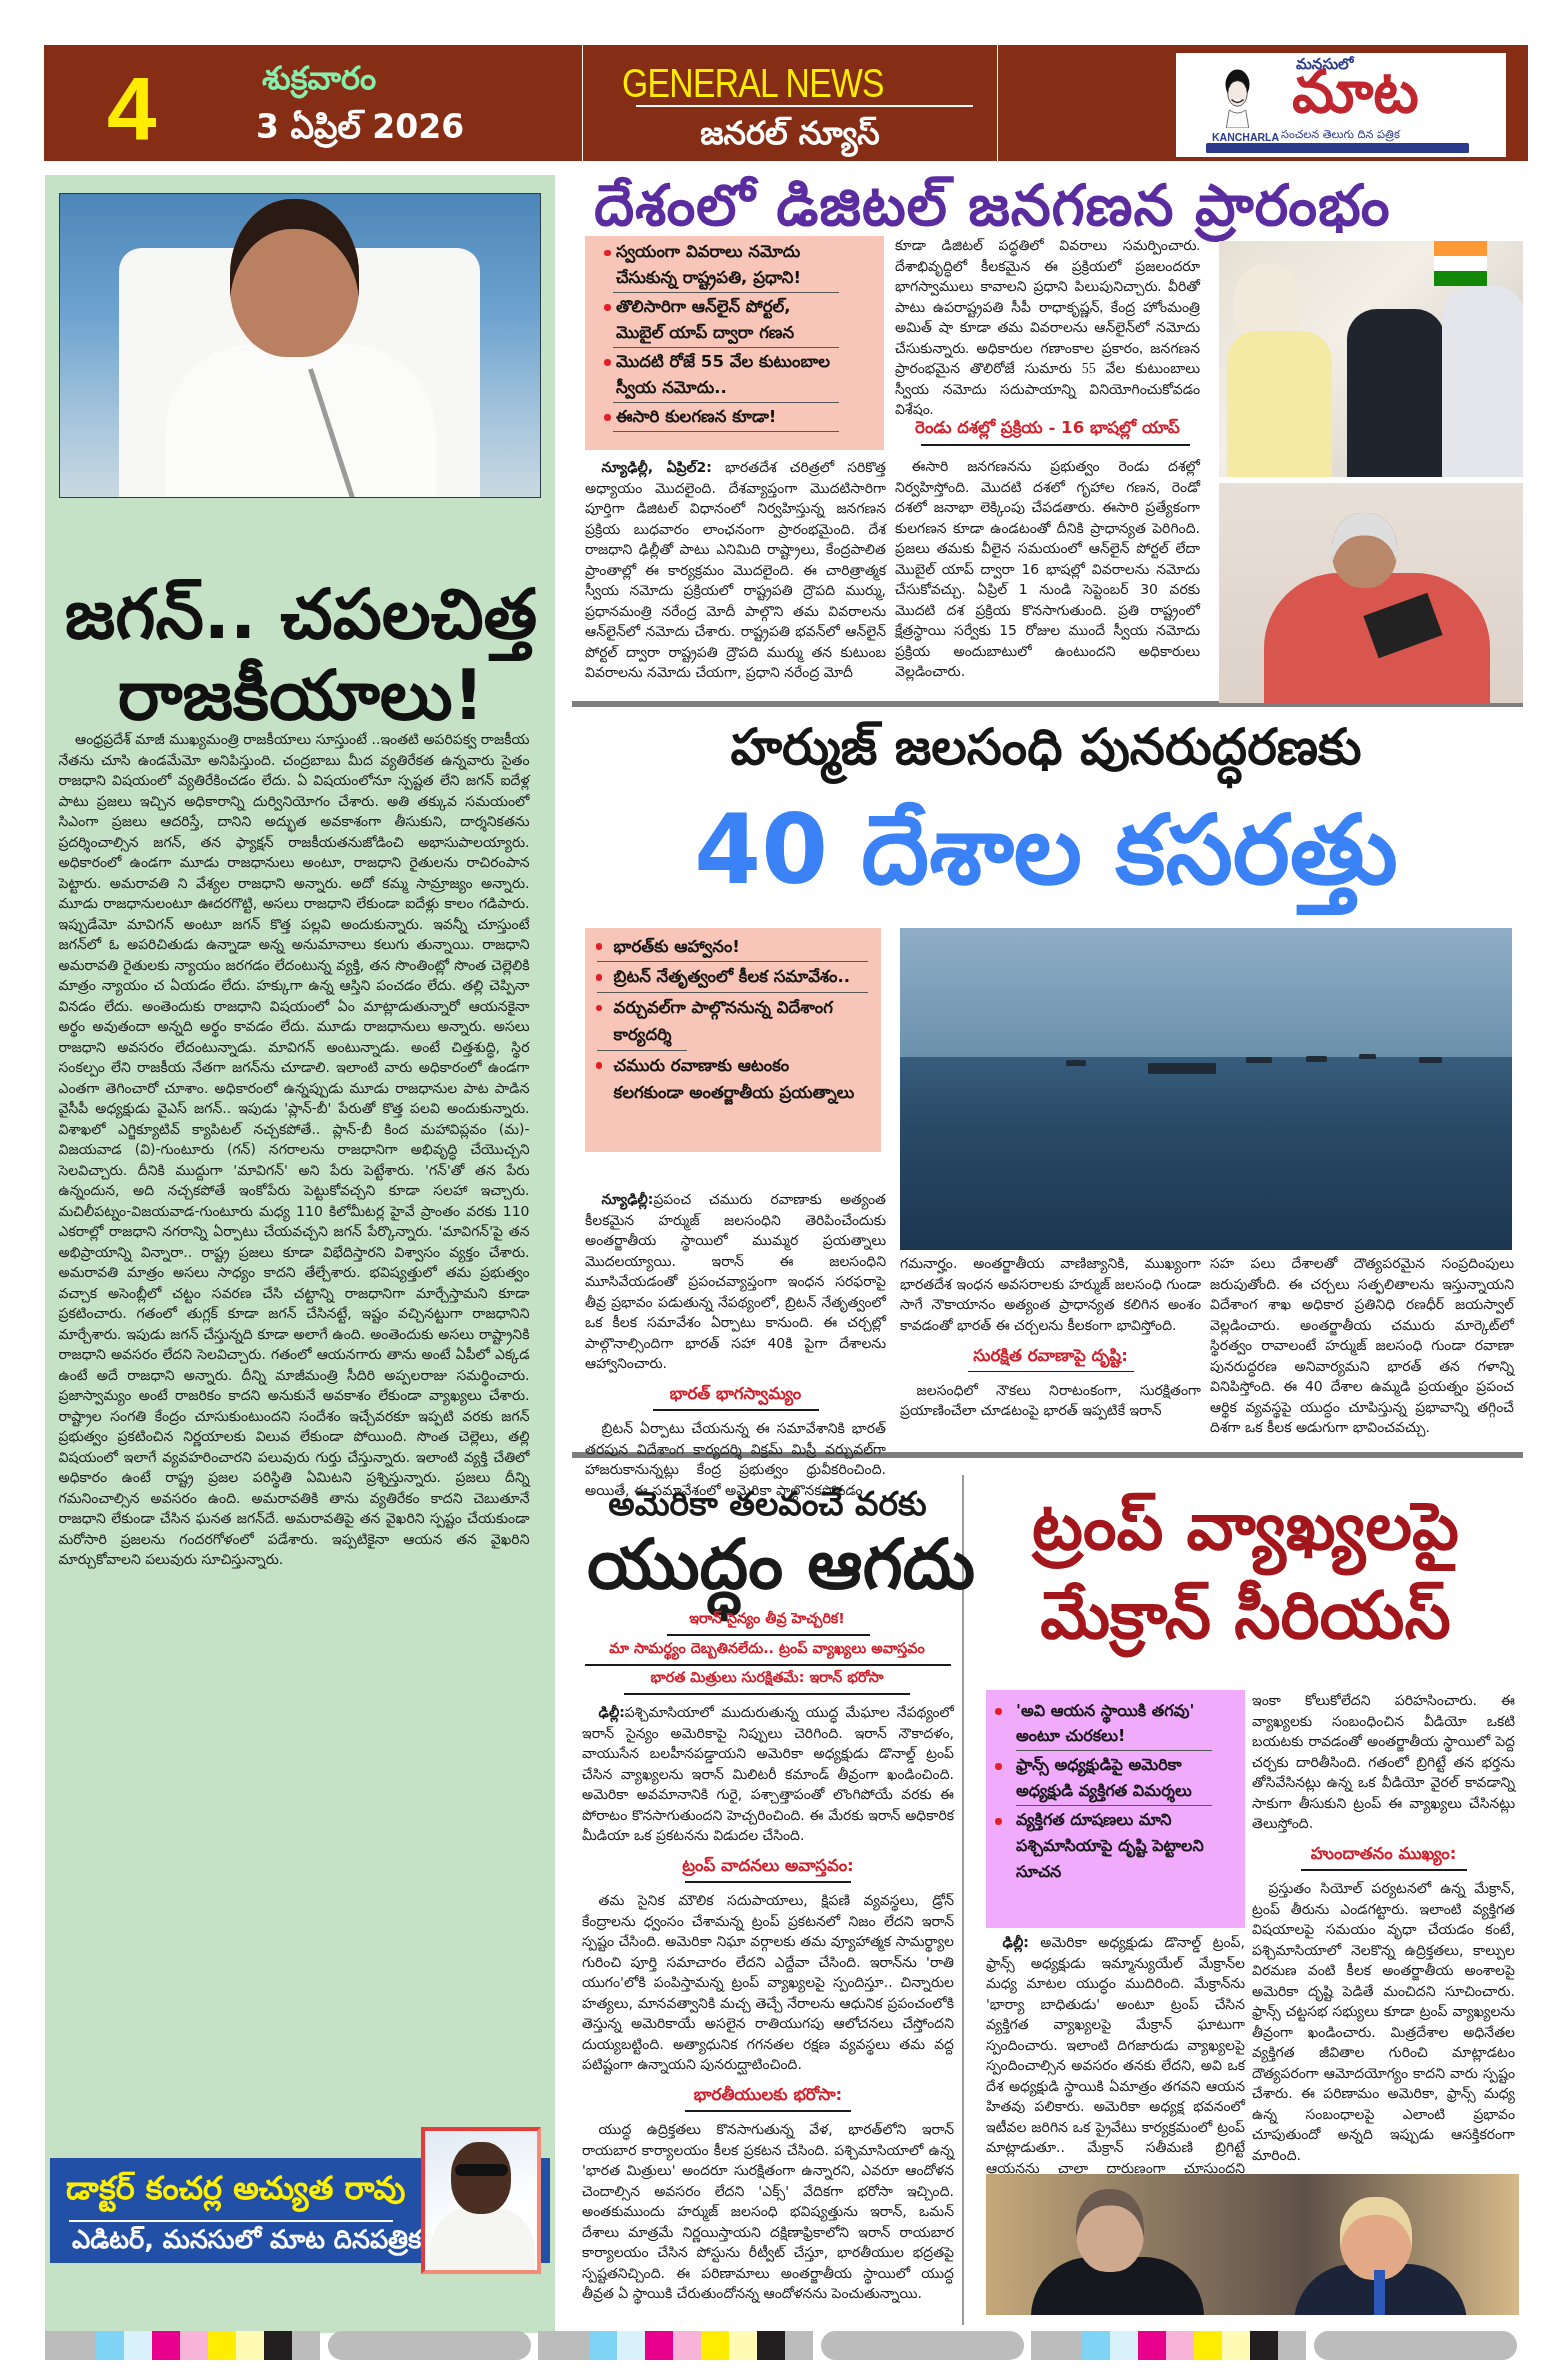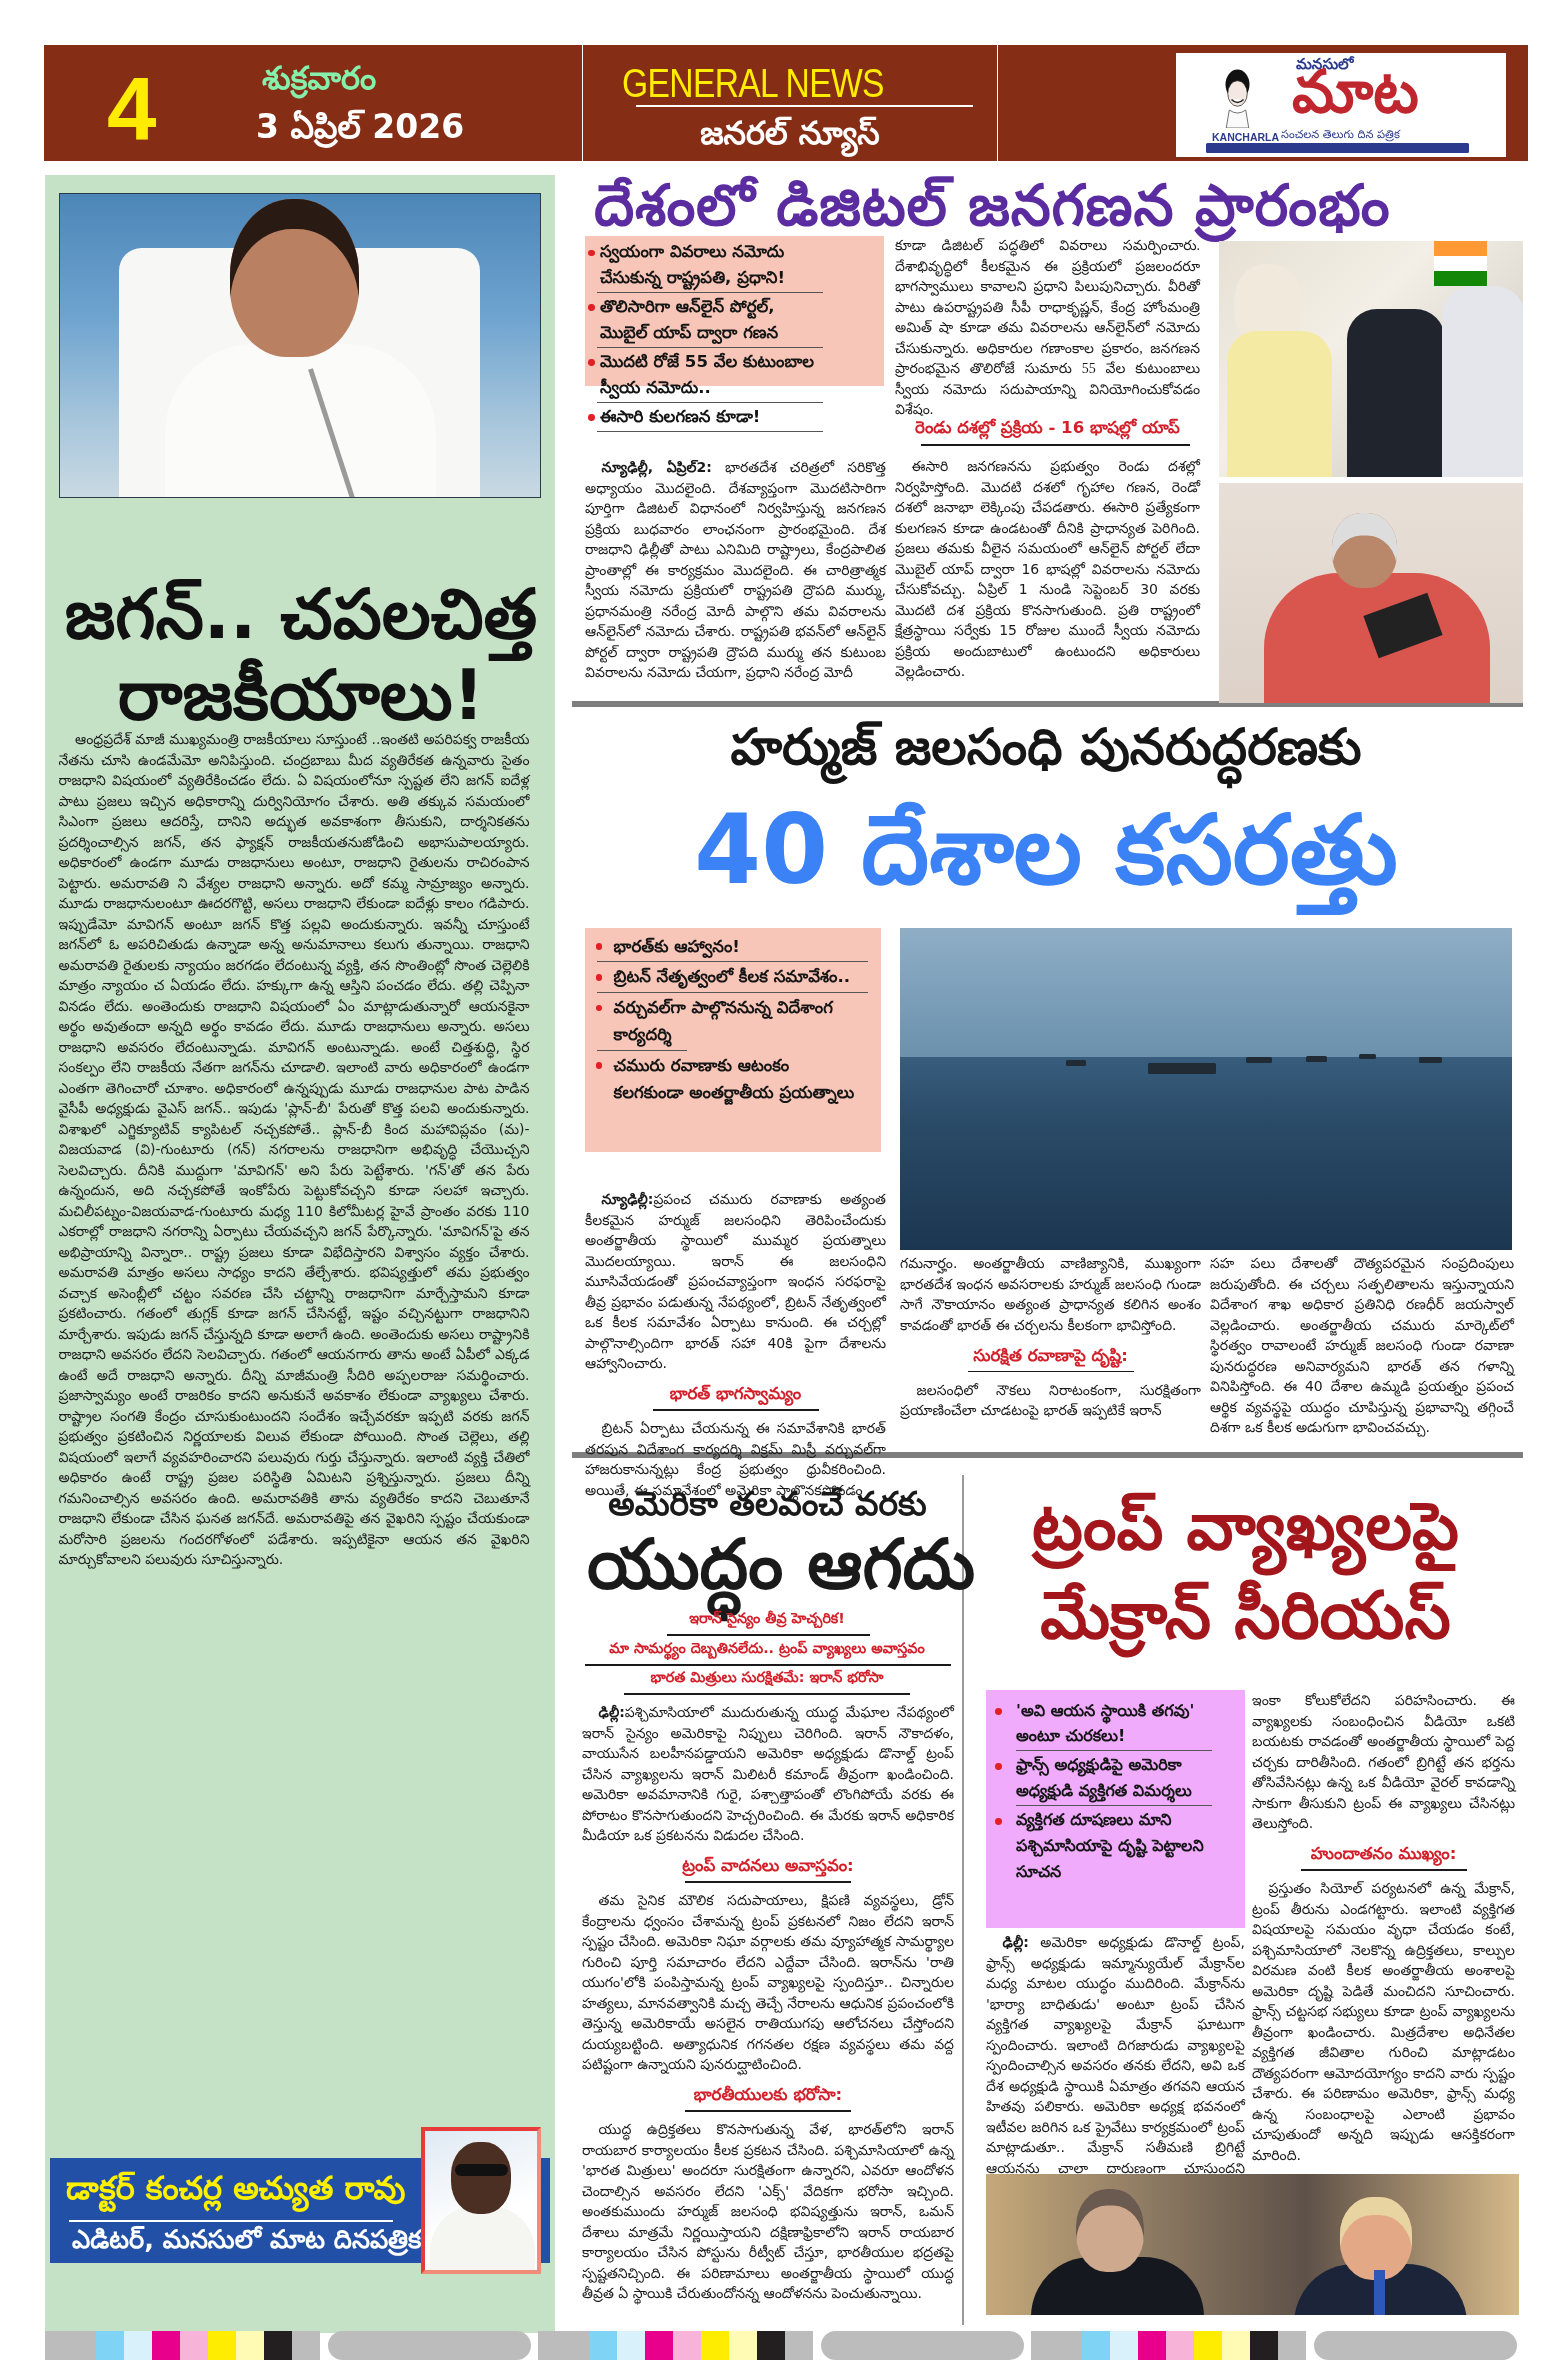--- a/index.html
+++ b/index.html
@@ -47,21 +47,21 @@
   .editor-photo .eh { position: absolute; left: 25.6px; top: 10.5px; width: 60px; height: 72px; border-radius: 45%; background: #4b2f23; }
   .editor-photo .eg { position: absolute; left: 30px; top: 33px; width: 53px; height: 12px; background: #111; border-radius: 6px; }
   .editor-photo .eb { position: absolute; left: 4.5px; top: 75px; width: 105px; height: 68px; background: #f5f5f2; border-radius: 45px 45px 0 0; }
 
   
   .vline { position: absolute; width: 1.5px; background: #9a9a9a; }
   .hbar { position: absolute; height: 6px; background: #7e7e7e; }
 
   
   .a1-title { position: absolute; left: 594px; top: 172px; font-size: 57px; font-weight: 900; color: #5a2ca0; white-space: nowrap; letter-spacing: 0.8px; }
-  .a1-highlights { position: absolute; left: 585px; top: 236px; width: 299px; height: 150px; background: #f8c6b8; padding: 3px 0 0 3px; }
+  .a1-highlights { position: absolute; left: 585px; top: 236px; width: 299px; height: 214px; background: #f8c6b8; padding: 3px 0 0 19px; }
   .hl-item { font-size: 16.6px; font-weight: 700; line-height: 25.6px; color: #151515; position: relative; padding-left: 12px; }
   .hl-item::before { content: ""; position: absolute; left: 0; top: 10.5px; width: 6.8px; height: 6.8px; border-radius: 50%; background: #e31e24; }
   .hl-item .cont { display: block; }
   .hl-sep { width: 226px; height: 0.8px; background: #555; margin: 1.5px 0 1.5px 9px; }
   .a1-body1 { position: absolute; left: 585px; top: 457px; width: 301px; font-size: 14px; line-height: 20.5px; text-align: justify; }
   .a1-body2 { position: absolute; left: 895px; top: 236px; width: 305px; font-size: 14px; line-height: 20.5px; text-align: justify; font-family: Liberation Serif, serif; }
   .a1-sub { position: absolute; left: 895px; top: 418px; width: 305px; text-align: center; font-size: 16.6px; color: #d3202a; font-weight: 700; }
   .a1-subrule { position: absolute; left: 921px; top: 444px; width: 269px; height: 1.5px; background: #1a1a1a; }
   .a1-body3 { position: absolute; left: 895px; top: 456px; width: 305px; font-size: 14px; line-height: 20.5px; text-align: justify; text-indent: 16.6px; }
   .a1-photo1 { position: absolute; left: 1219px; top: 241px; width: 304px; height: 236px; background: linear-gradient(135deg, #e6e0d4 0%, #f3efe6 40%, #c9c4bb 100%); overflow: hidden; }

